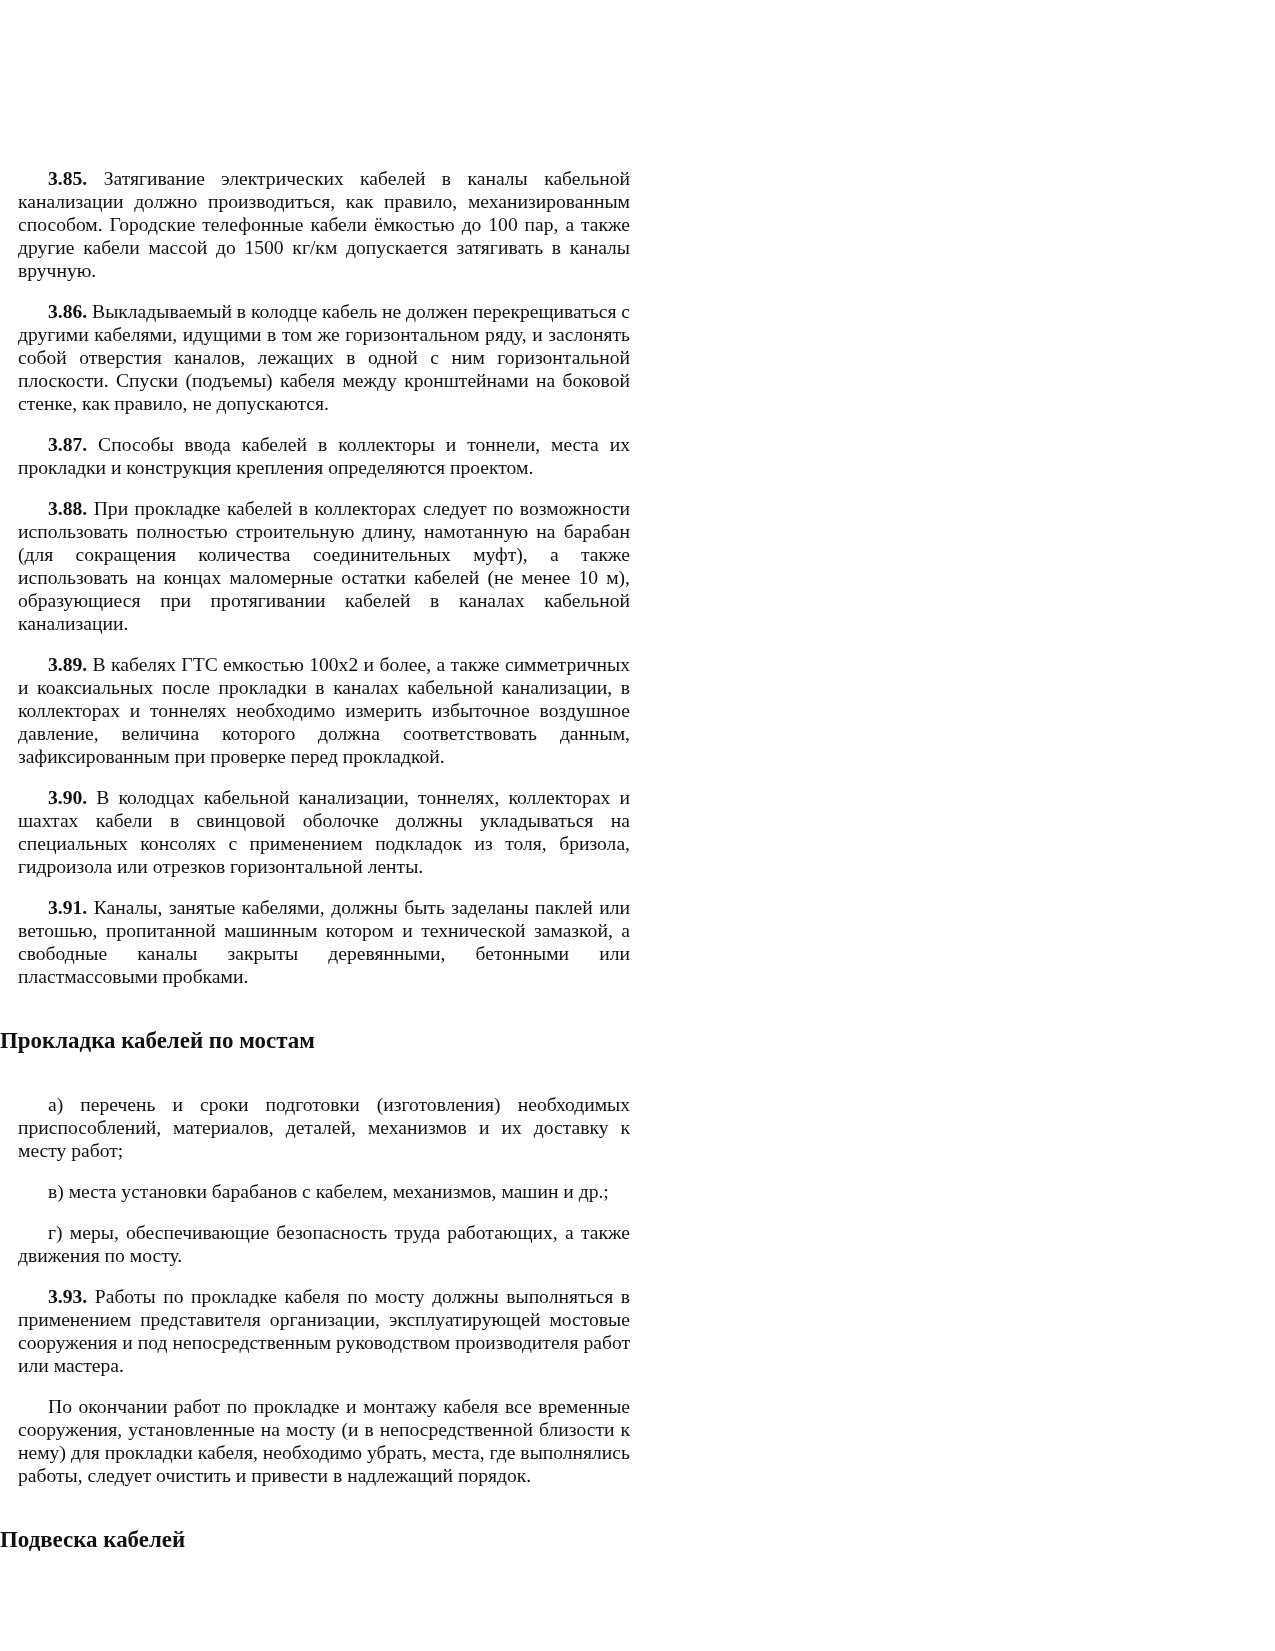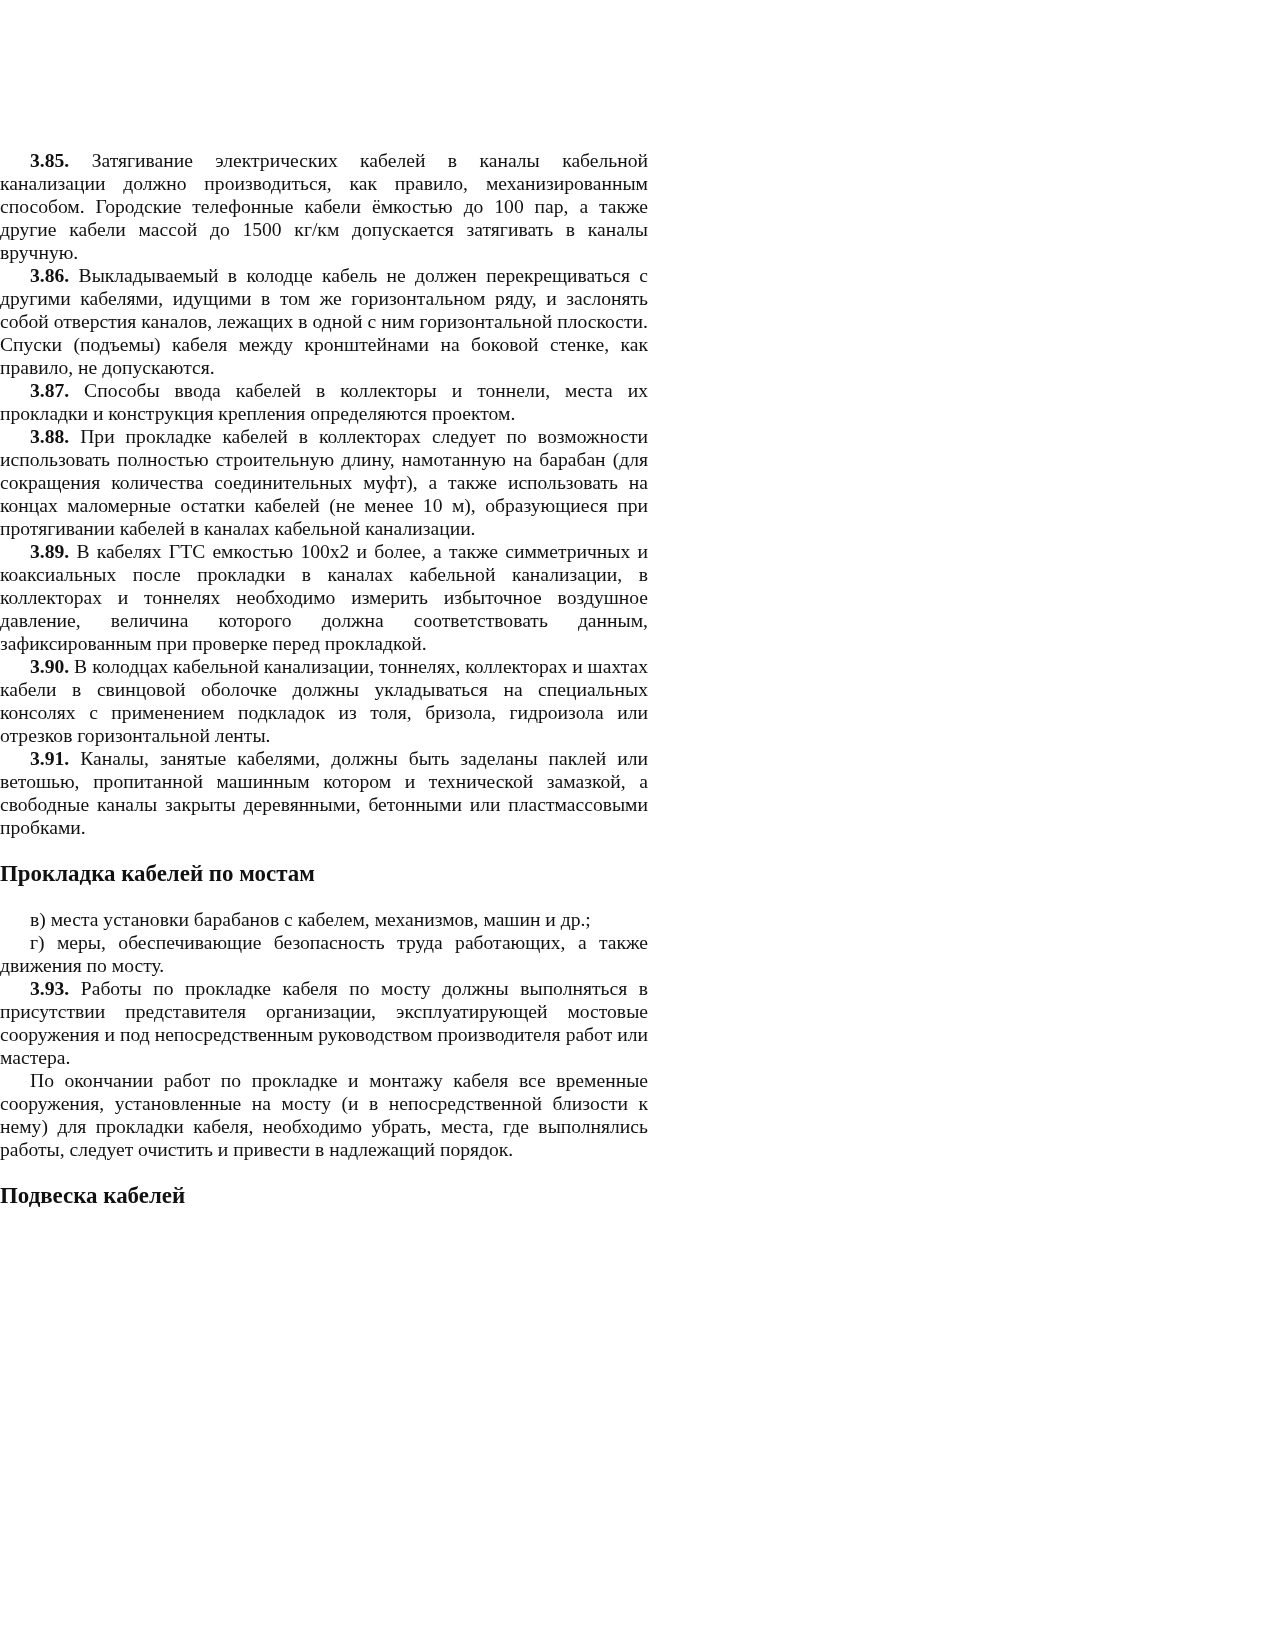--- a/index.html
+++ b/index.html
@@ -17,21 +17,21 @@
     }
     .page {
       position: absolute;
       left: 0;
       top: 149px;
       width: 648px;
       font-size: 19.6px;
       line-height: 23px;
     }
     .para {
-      margin: 0;
+      margin: 18px;
       text-indent: 30px;
       text-align: justify;
       hyphens: none;
     }
     .para .num {
       font-weight: bold;
     }
     .heading {
       margin: 0;
       text-align: left;
@@ -53,23 +53,24 @@
     <p class="para"><span class="num">3.86.</span><span> Выкладываемый в колодце кабель не должен перекрещиваться с другими кабелями, идущими в том же горизонтальном ряду, и заслонять собой отверстия каналов, лежащих в одной с ним горизонтальной плоскости. Спуски (подъемы) кабеля между кронштейнами на боковой стенке, как правило, не допускаются.</span></p>
     <p class="para"><span class="num">3.87.</span><span> Способы ввода кабелей в коллекторы и тоннели, места их прокладки и конструкция крепления определяются проектом.</span></p>
     <p class="para"><span class="num">3.88.</span><span> При прокладке кабелей в коллекторах следует по возможности использовать полностью строительную длину, намотанную на барабан (для сокращения количества соединительных муфт), а также использовать на концах маломерные остатки кабелей (не менее 10 м), образующиеся при протягивании кабелей в каналах кабельной канализации.</span></p>
     <p class="para"><span class="num">3.89.</span><span> В кабелях ГТС емкостью 100x2 и более, а также симметричных и коаксиальных после прокладки в каналах кабельной канализации, в коллекторах и тоннелях необходимо измерить избыточное воздушное давление, величина которого должна соответствовать данным, зафиксированным при проверке перед прокладкой.</span></p>
     <p class="para"><span class="num">3.90.</span><span> В колодцах кабельной канализации, тоннелях, коллекторах и шахтах кабели в свинцовой оболочке должны укладываться на специальных консолях с применением подкладок из толя, бризола, гидроизола или отрезков горизонтальной ленты.</span></p>
     <p class="para"><span class="num">3.91.</span><span> Каналы, занятые кабелями, должны быть заделаны паклей или ветошью, пропитанной машинным котором и технической замазкой, а свободные каналы закрыты деревянными, бетонными или пластмассовыми пробками.</span></p>
   </div>
 
   <div>
     <h3 class="heading">Прокладка кабелей по мостам</h3>
+    <p class="para"><span>а) перечень и сроки подготовки (изготовления) необходимых приспособлений, материалов, деталей, механизмов и их доставку к месту работ;</span></p>
     <p class="para"><span>в) места установки барабанов с кабелем, механизмов, машин и др.;</span></p>
     <p class="para"><span>г) меры, обеспечивающие безопасность труда работающих, а также движения по мосту.</span></p>
-    <p class="para"><span class="num">3.93.</span><span> Работы по прокладке кабеля по мосту должны выполняться в присутствии представителя организации, эксплуатирующей мостовые сооружения и под непосредственным руководством производителя работ или мастера.</span></p>
+    <p class="para"><span class="num">3.93.</span><span> Работы по прокладке кабеля по мосту должны выполняться в применением представителя организации, эксплуатирующей мостовые сооружения и под непосредственным руководством производителя работ или мастера.</span></p>
     <p class="para"><span>По окончании работ по прокладке и монтажу кабеля все временные сооружения, установленные на мосту (и в непосредственной близости к нему) для прокладки кабеля, необходимо убрать, места, где выполнялись работы, следует очистить и привести в надлежащий порядок.</span></p>
   </div>
 
   <div>
     <h3 class="heading last">Подвеска кабелей</h3>
   </div>
 
 </div>
 
 </body></html>

